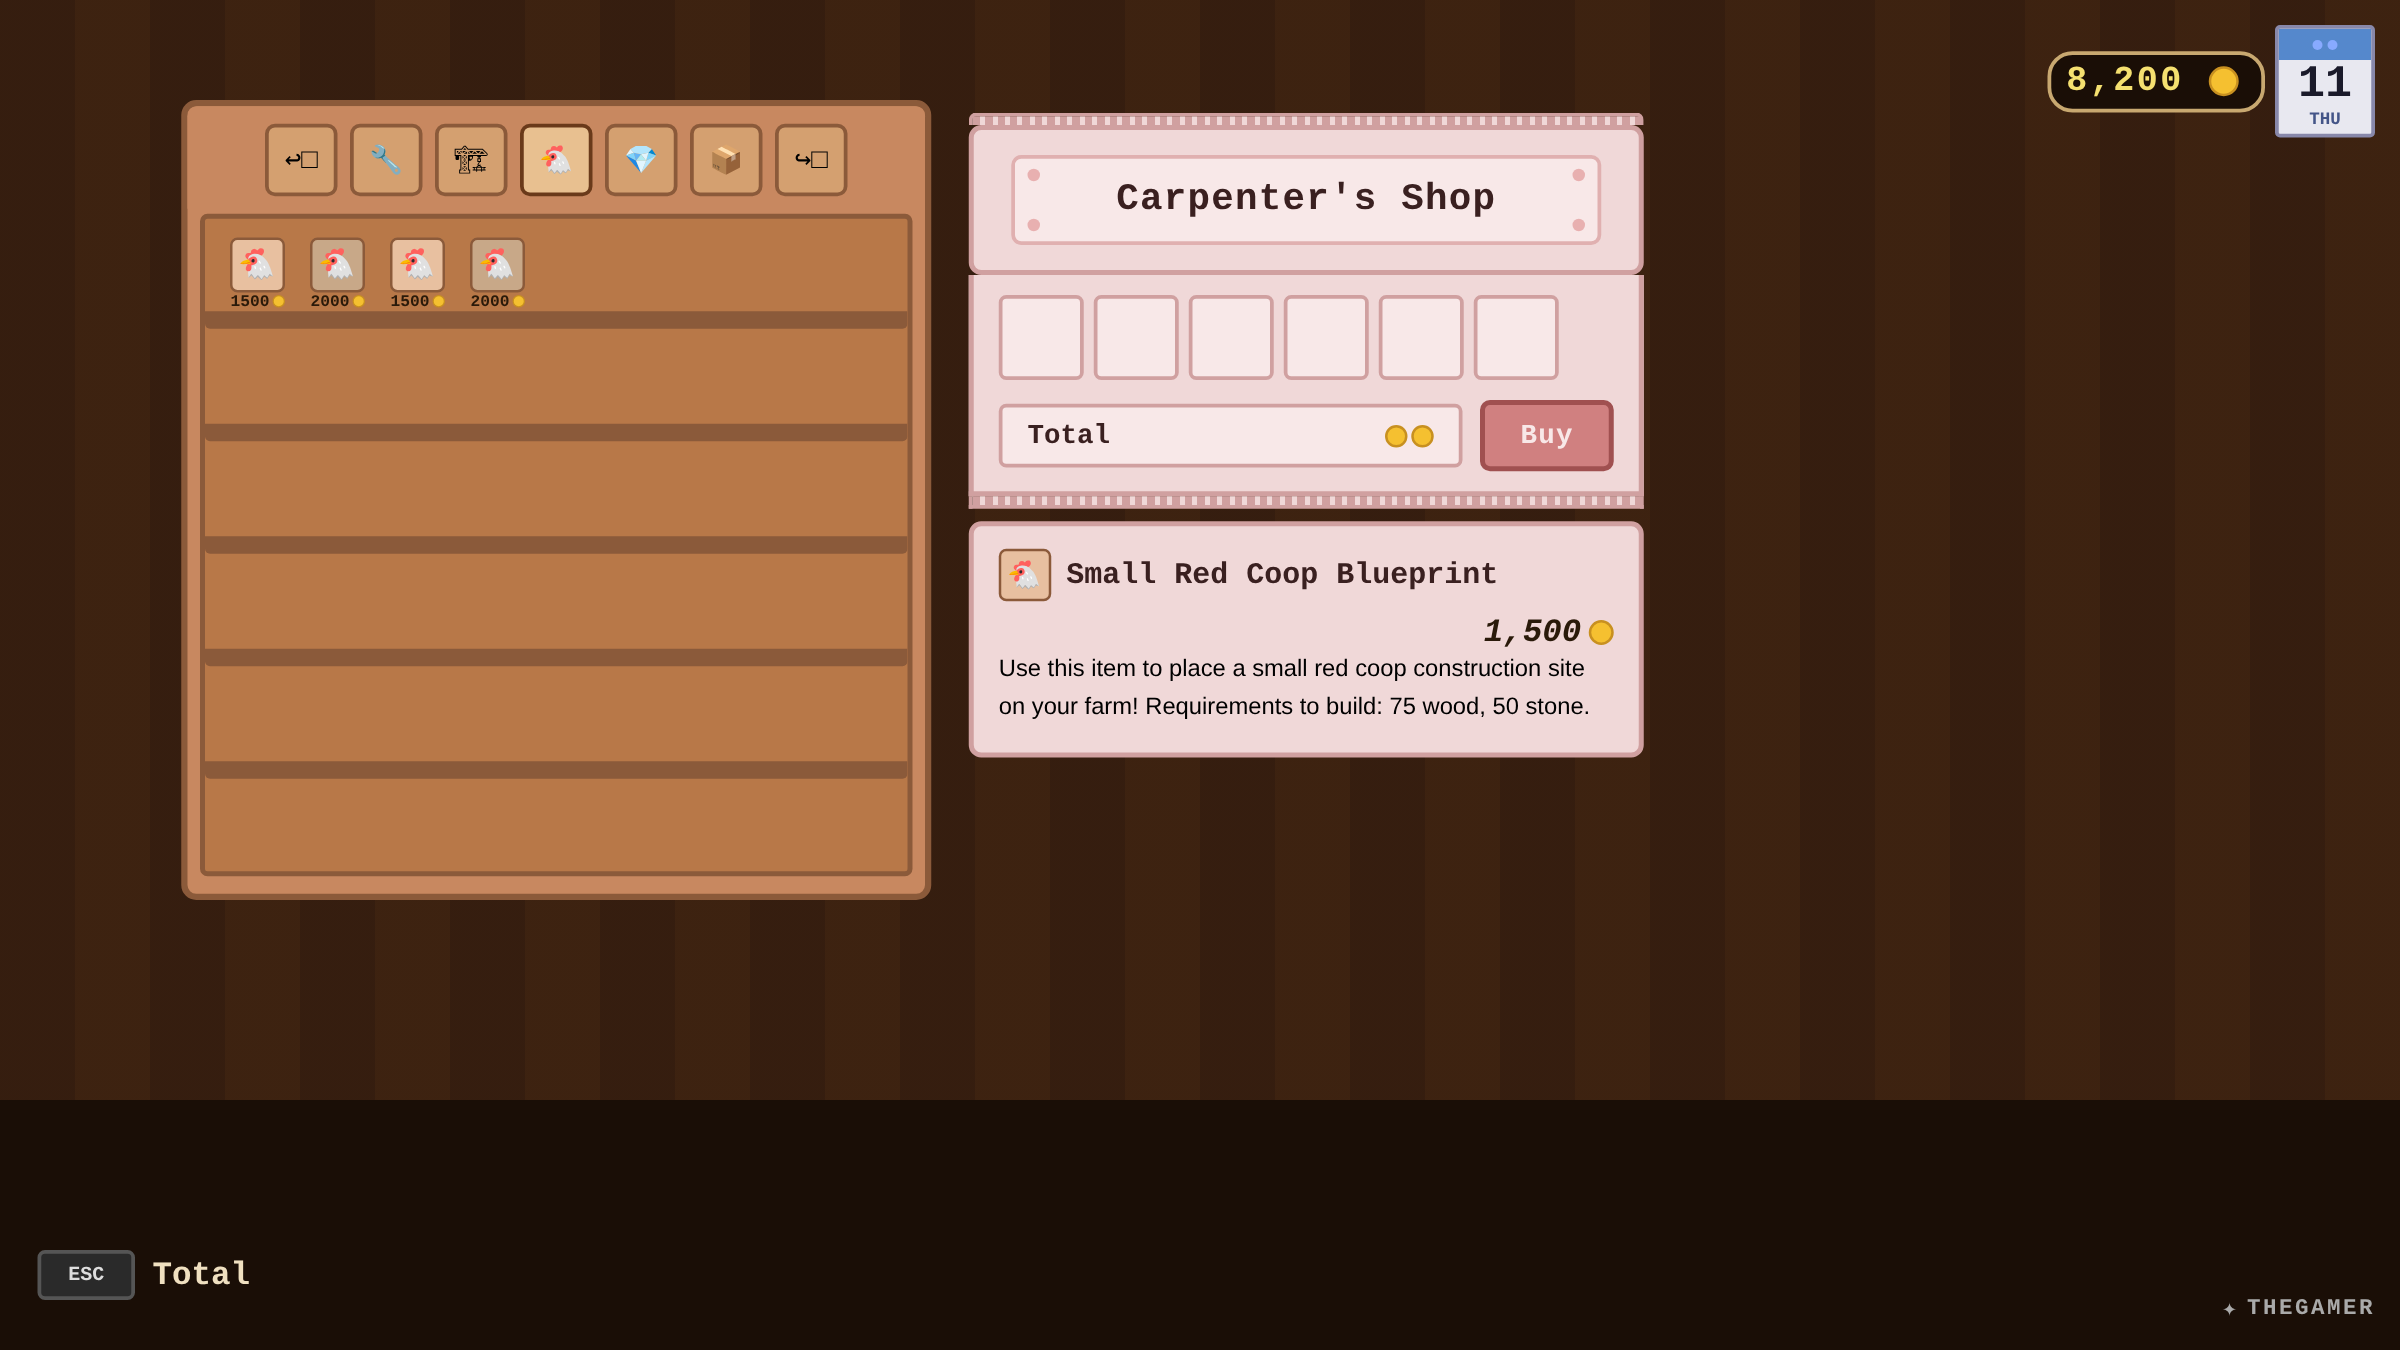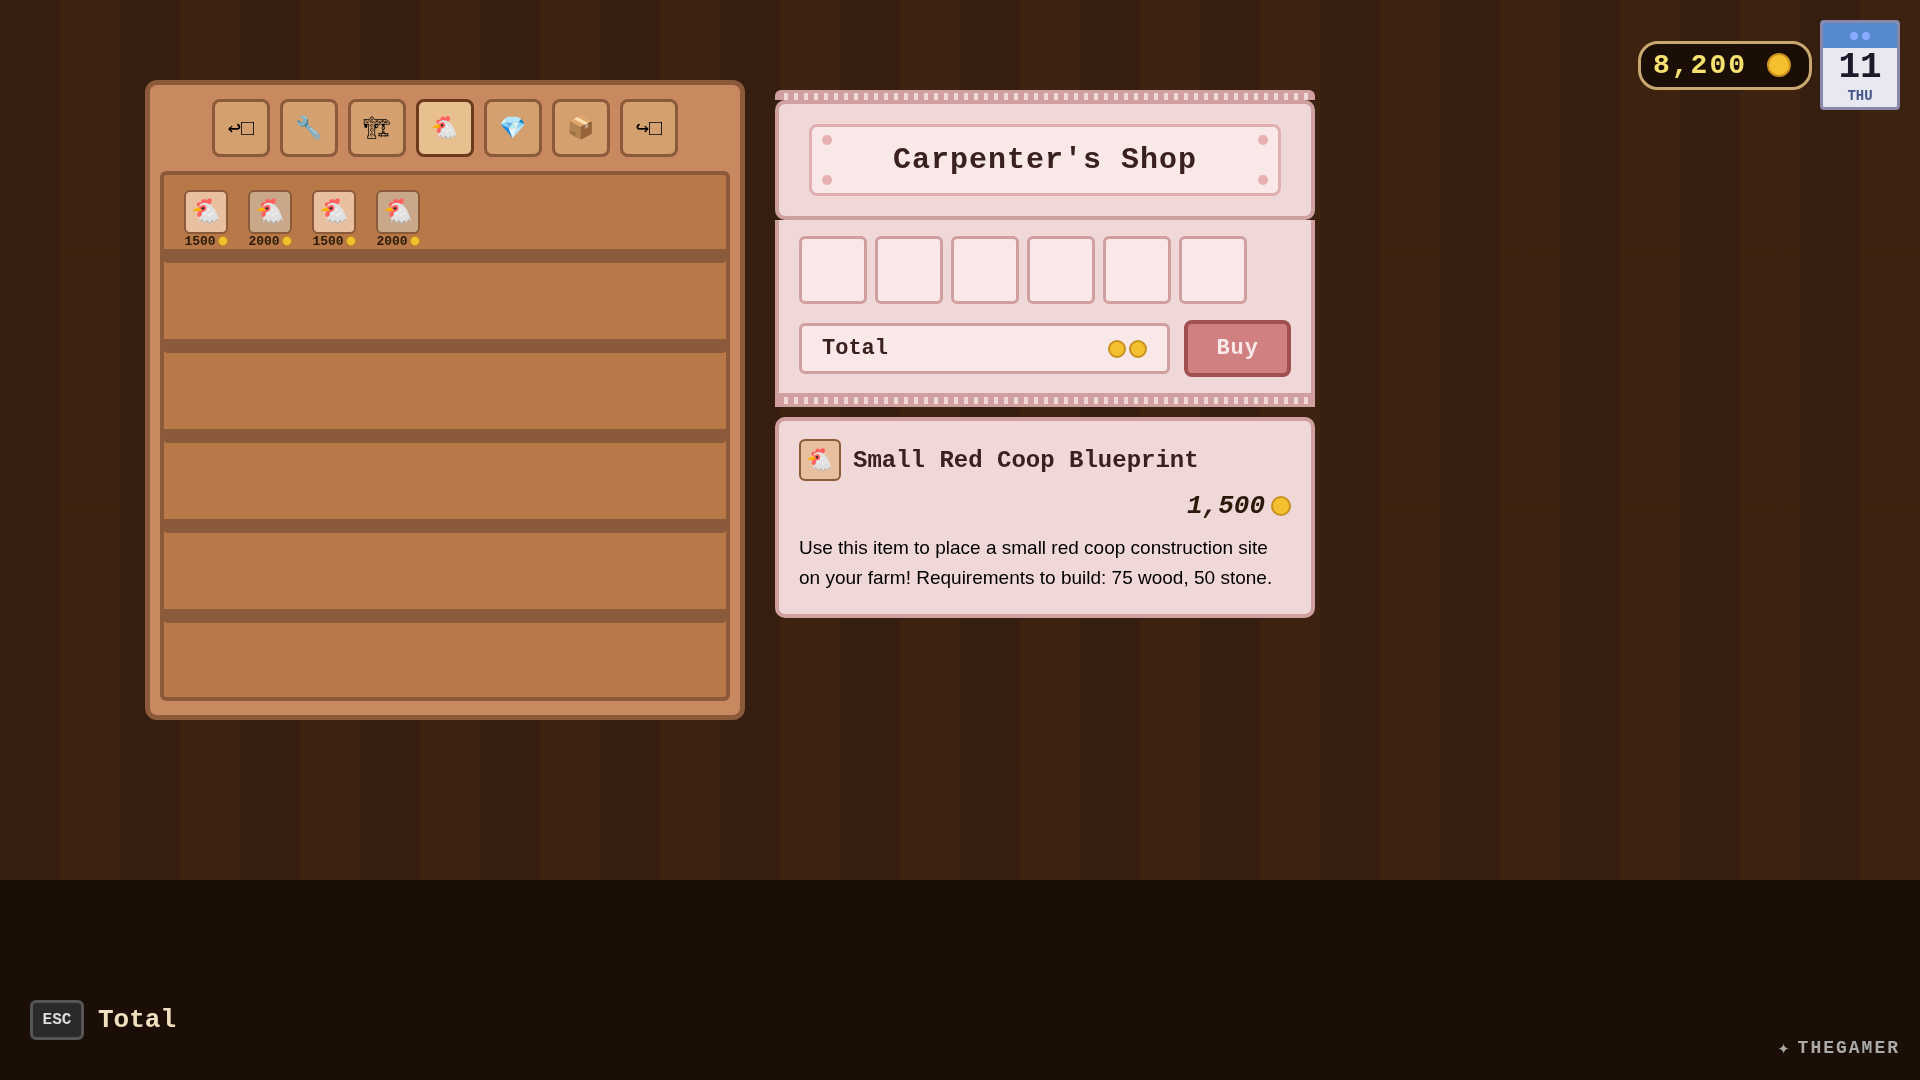--- a/index.html
+++ b/index.html
@@ -362,21 +362,20 @@
       justify-content: center;
       font-size: 22px;
     }
     .item-detail-name {
       font-size: 24px;
       font-weight: bold;
       color: #3a2020;
     }
     .item-detail-price-row {
       text-align: right;
-      margin-bottom: 12px;
       display: flex;
       align-items: center;
       justify-content: flex-end;
       gap: 6px;
     }
     .item-detail-price {
       font-size: 26px;
       font-weight: bold;
       color: #2a1a0a;
       font-style: italic;
@@ -402,21 +401,21 @@
       left: 30px;
       display: flex;
       align-items: center;
       gap: 14px;
       z-index: 100;
     }
     .esc-key {
       background: #2a2a2a;
       border: 3px solid #555;
       border-radius: 6px;
-      width: 54px;
+      width: 78px;
       height: 40px;
       display: flex;
       align-items: center;
       justify-content: center;
       color: #ddd;
       font-size: 16px;
       font-weight: bold;
       font-family: 'Courier New', Courier, monospace;
       text-align: right;
     }

